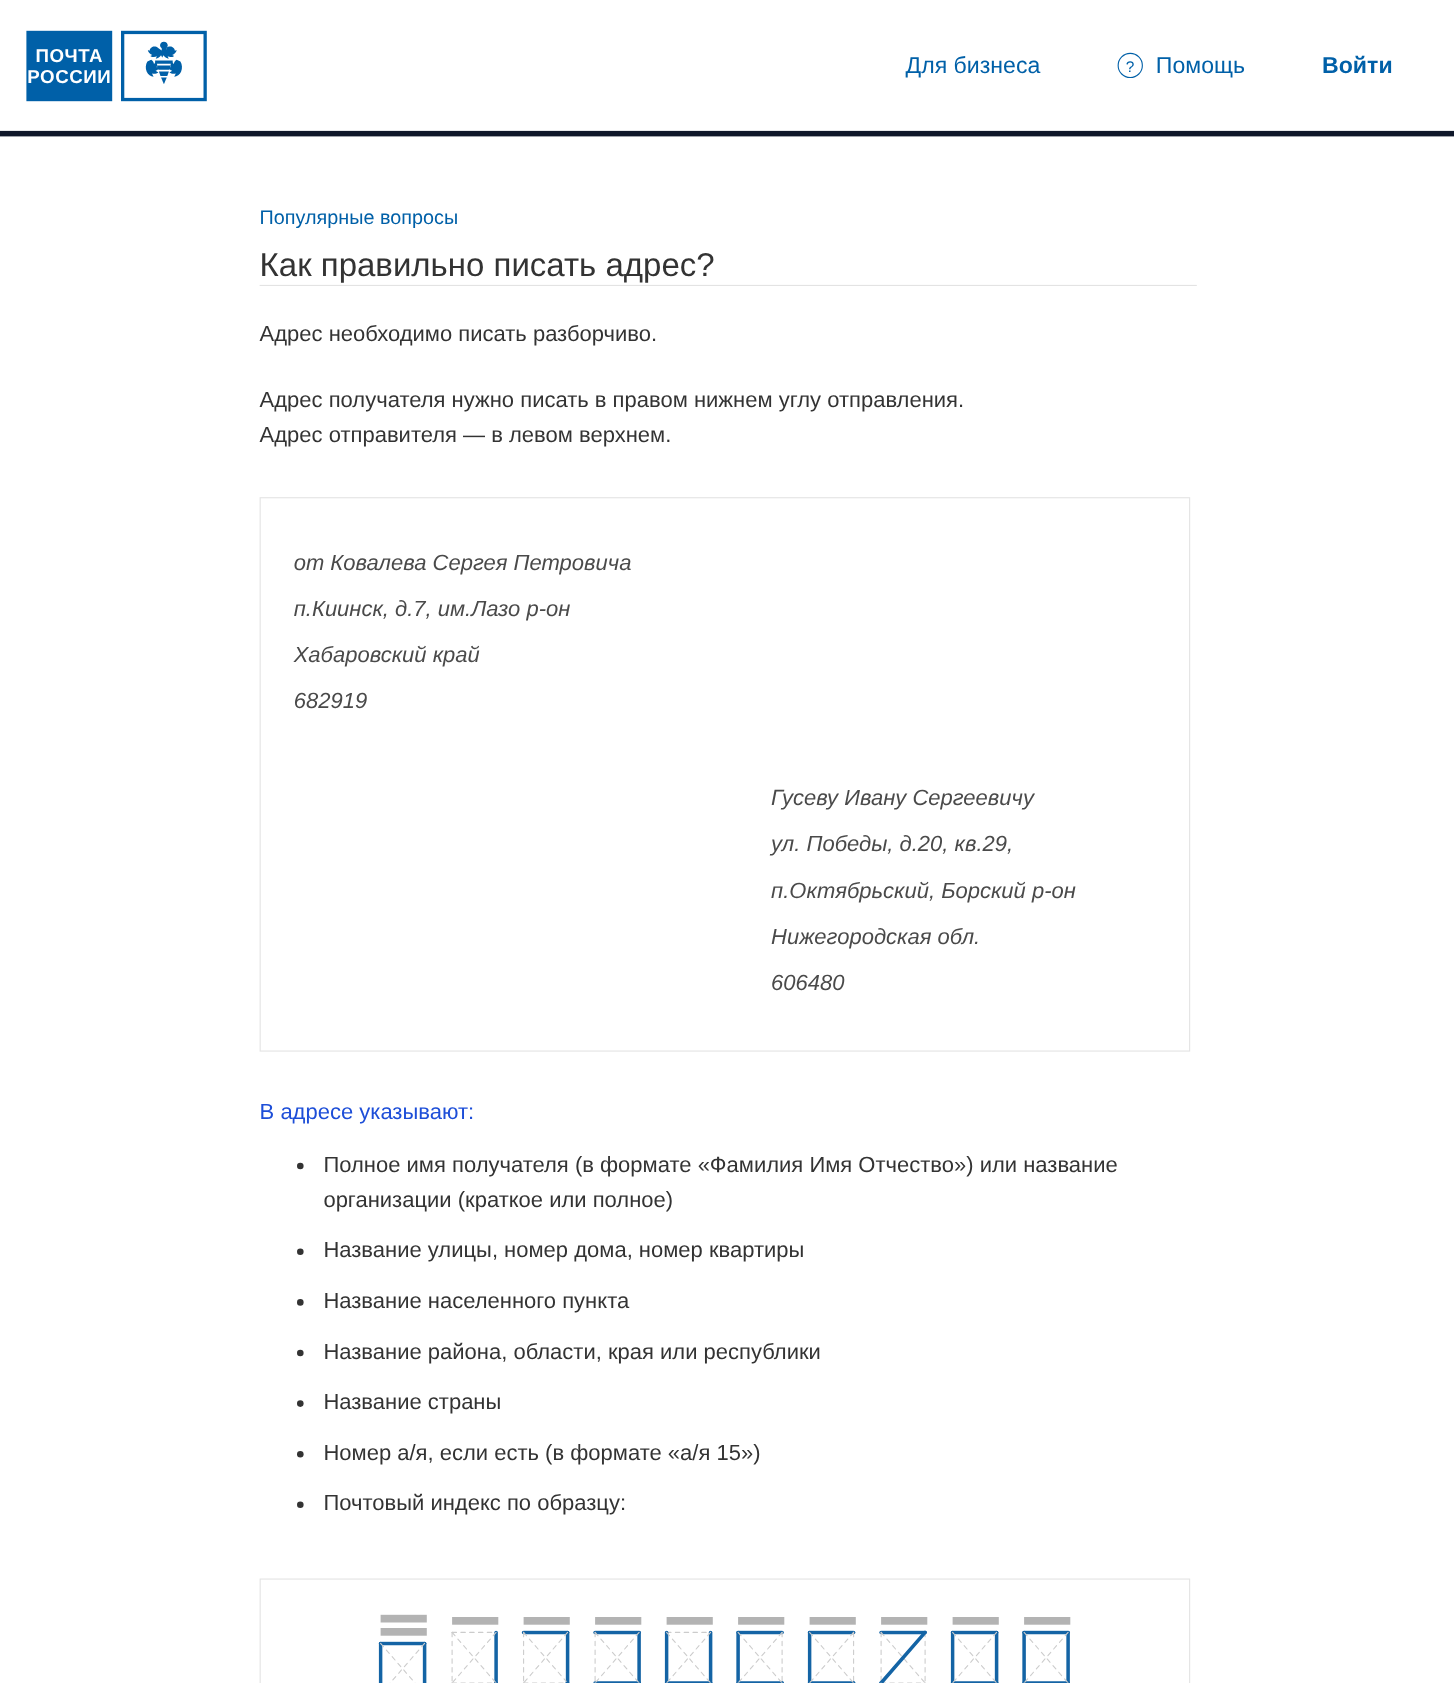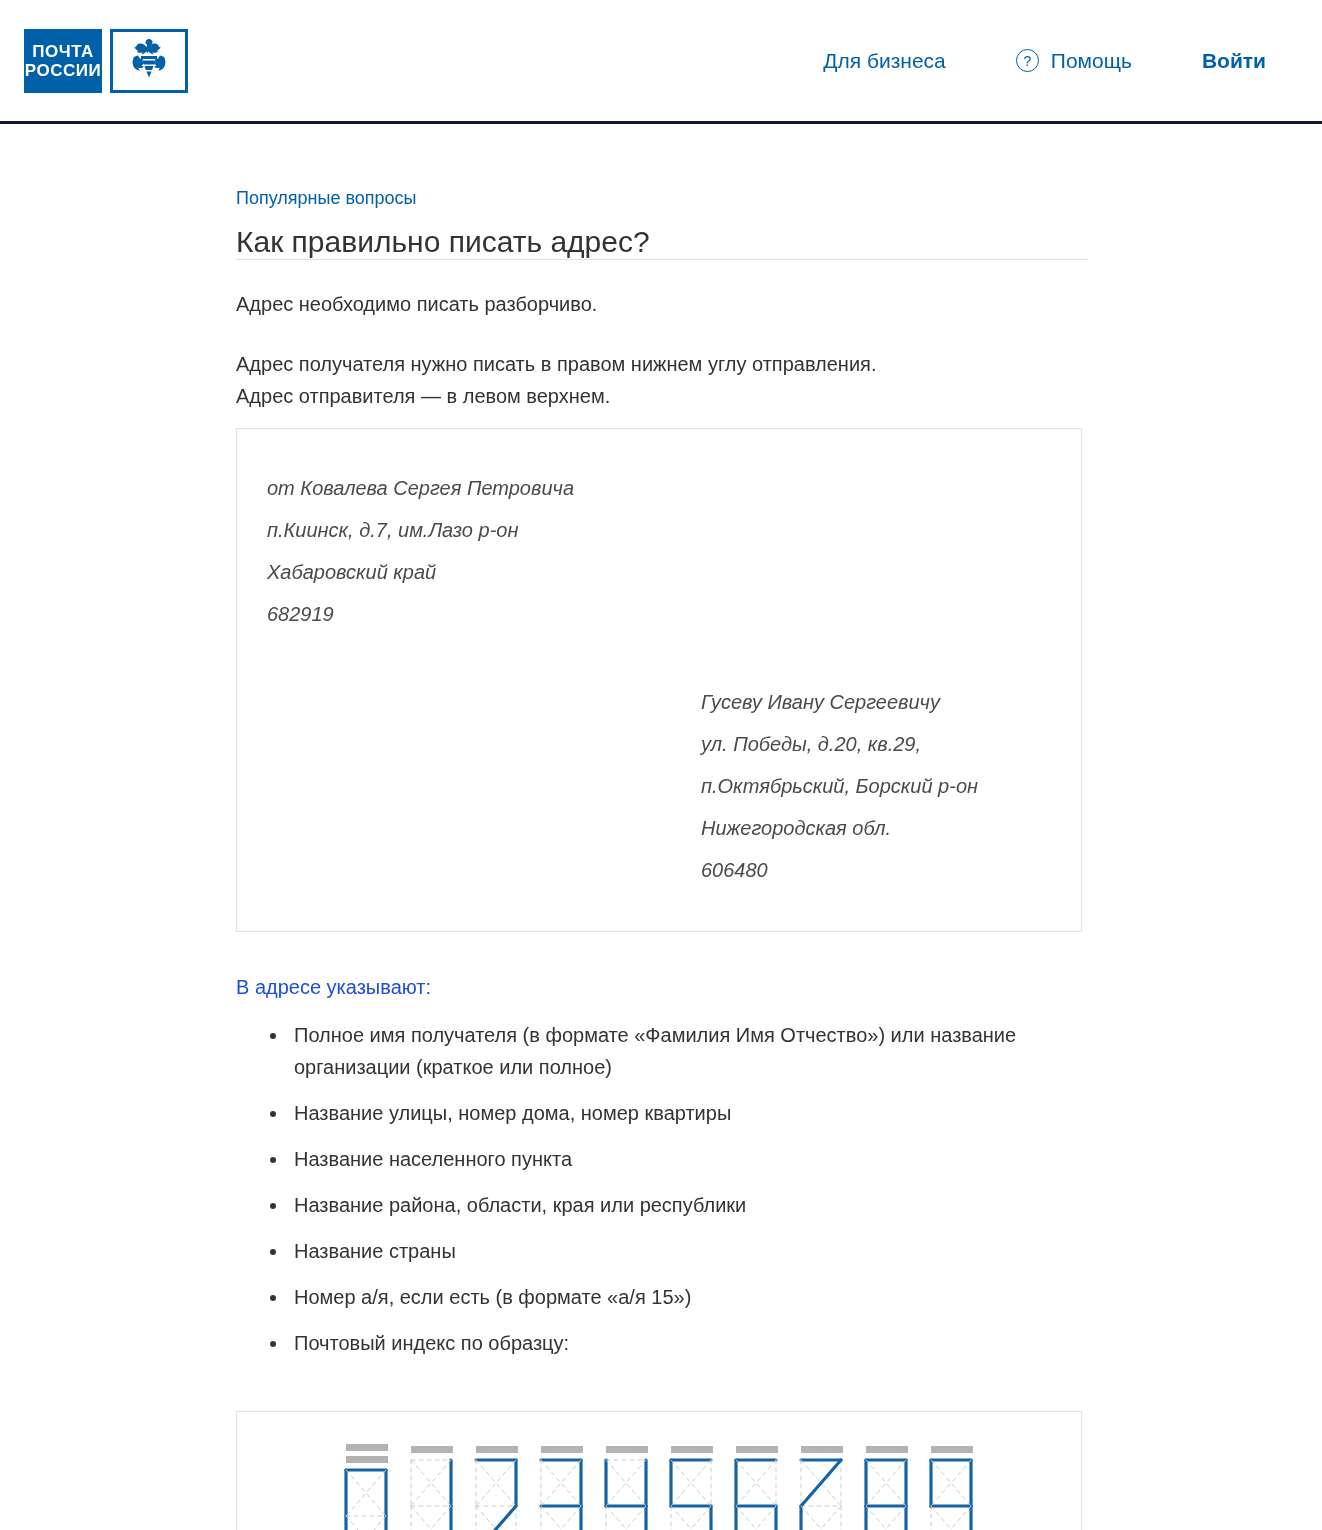--- a/index.html
+++ b/index.html
@@ -12,21 +12,21 @@
   }
   body {
     width: 1322px;
     min-height: 1530px;
     position: relative;
   }
 
   
   .header {
     height: 124px;
-    border-bottom: 3px solid #0f172a;
+    border-bottom: 5px solid #0f172a;
     display: flex;
     align-items: center;
     padding: 0 56px 0 24px;
   }
   .logo {
     display: flex;
     align-items: center;
     gap: 8px;
   }
   .logo-mark {
@@ -106,21 +106,21 @@
   .para {
     font-size: 20px;
     line-height: 32px;
     color: #333333;
     margin: 28px 0 0 0;
     max-width: 830px;
   }
 
   
   .envelope {
-    margin-top: 16px;
+    margin-top: 40px;
     width: 846px;
     border: 1px solid #e3e3e3;
     background: #ffffff;
     padding: 38px 40px 40px 30px;
   }
   .addr-line {
     font-style: italic;
     font-size: 20px;
     line-height: 42px;
     color: #4a4a4a;

